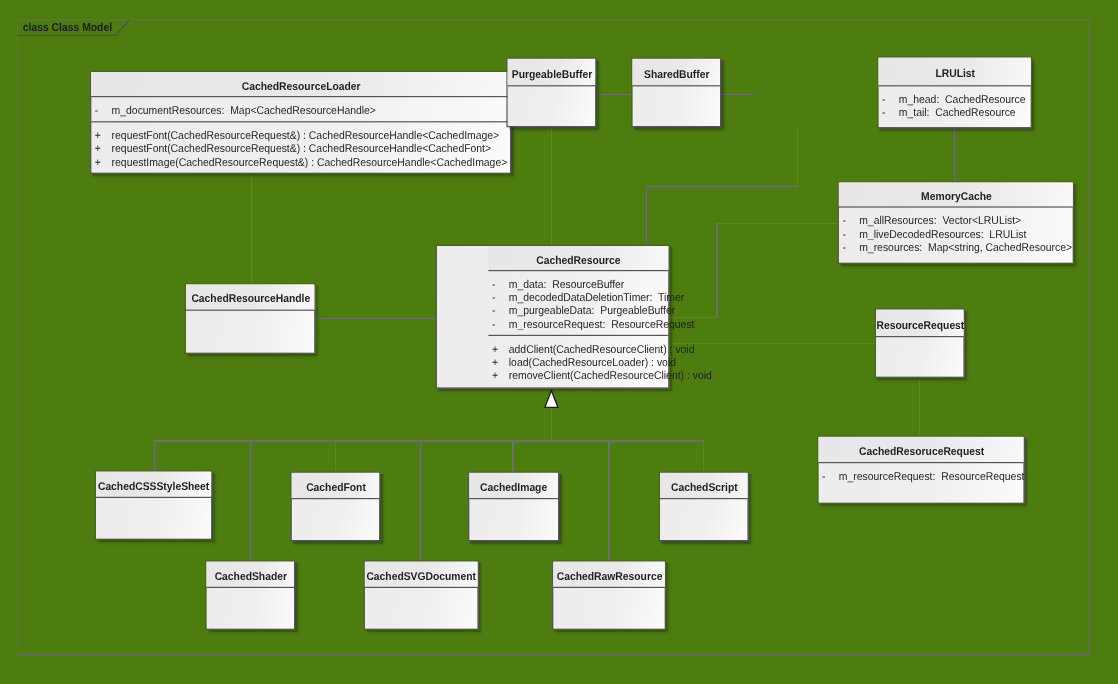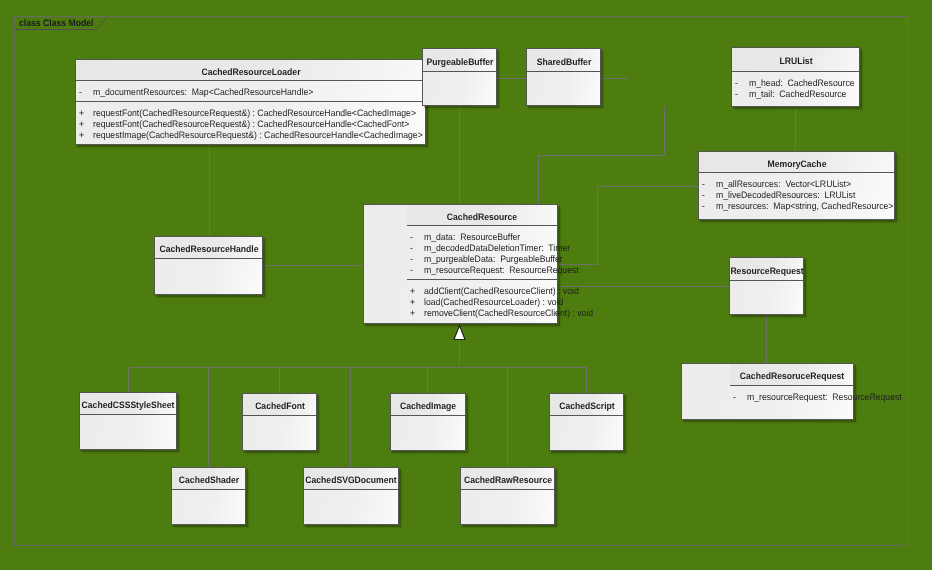--- a/index.html
+++ b/index.html
@@ -189,21 +189,21 @@
       </div>
     </div>
   </div>
   <div class="umlbox" style="left: 729px; top: 257px; width: 75px; height: 58px; border-color: rgb(85, 85, 85);">
     <div class="umlhead" style="height: 23px; border-bottom-color: rgb(85, 85, 85);">
       <div class="umlhead-label" style="top: 7.5px; color: rgb(31, 31, 31);">ResourceRequest</div>
     </div>
     <div class="umlcomp" style="height: 34px; border-bottom-color: rgb(85, 85, 85);">
     </div>
   </div>
-  <div class="umlbox" style="left: 681px; top: 363px; width: 173px; height: 57px; border-color: rgb(85, 85, 85); padding-left: 48px;">
+  <div class="umlbox" style="left: 681px; top: 363px; width: 173px; height: 57px; border-color: rgb(85, 85, 85);">
     <div class="umlhead" style="height: 22px; border-bottom-color: rgb(85, 85, 85);">
       <div class="umlhead-label" style="top: 7px; color: rgb(31, 31, 31);">CachedResoruceRequest</div>
     </div>
     <div class="umlcomp" style="height: 34px; border-bottom-color: rgb(85, 85, 85);">
       <div class="umlrow" style="top: 5px; color: rgb(31, 31, 31);">
         <span class="vis">-</span>
         <span class="rowtext">m_resourceRequest:  ResourceRequest</span>
       </div>
     </div>
   </div>

